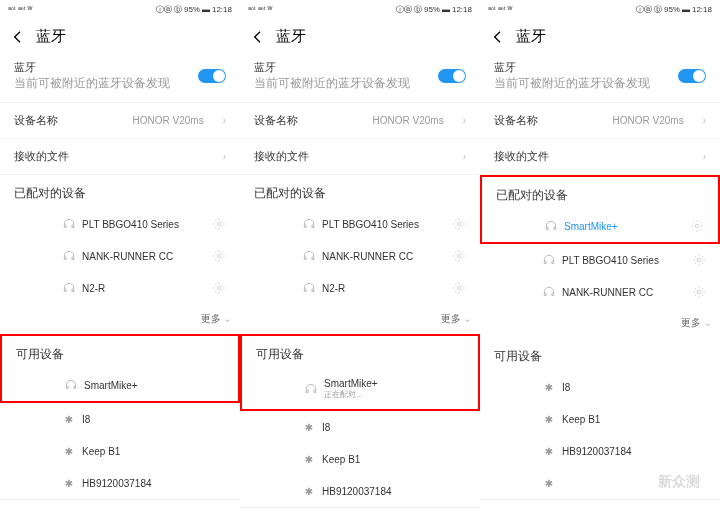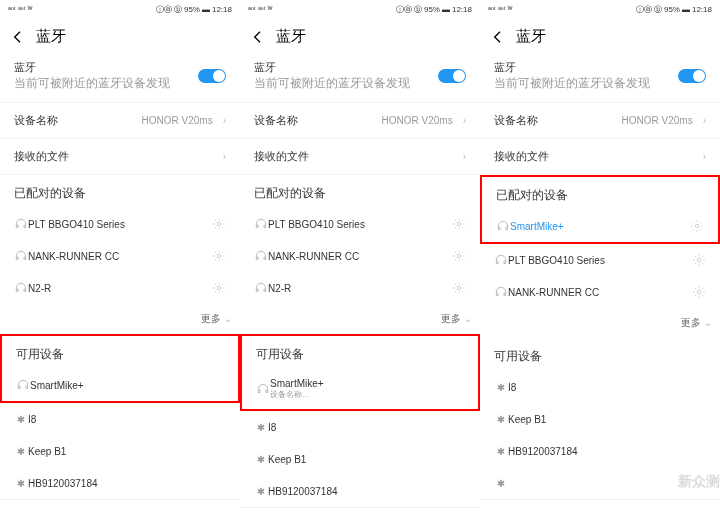--- a/index.html
+++ b/index.html
@@ -9,36 +9,36 @@
   .status-bar { display: flex; justify-content: space-between; align-items: center; padding: 4px 8px; font-size: 8px; color: #333; }
   .status-l, .status-r { display: flex; align-items: center; gap: 2px; }
   .header { display: flex; align-items: center; padding: 8px 10px; gap: 10px; }
   .back-icon { width: 16px; height: 16px; display: flex; align-items: center; justify-content: center; }
   .title { font-size: 15px; font-weight: 500; color: #000; }
   .row { display: flex; justify-content: space-between; align-items: center; padding: 10px 14px; border-bottom: 1px solid #f5f5f5; font-size: 11px; color: #333; }
   .row-sub { padding: 6px 14px 10px; }
   .sub { font-size: 12px; color: #999; }
   .toggle { width: 28px; height: 14px; background: #2196f3; border-radius: 7px; position: relative; }
   .toggle::after { content: ""; position: absolute; right: 1px; top: 1px; width: 12px; height: 12px; background: #fff; border-radius: 50%; }
-  .val { color: #999; font-size: 10px; display: flex; align-items: center; gap: 10px; }
+  .val { color: #999; font-size: 10px; display: flex; align-items: center; gap: 19px; }
   .chevron { color: #bbb; font-size: 10px; }
   .section-hdr { font-size: 12px; color: #333; padding: 10px 14px 6px; }
-  .dev-row { display: flex; align-items: center; padding: 9px 14px; gap: 0; font-size: 10px; color: #333; }
+  .dev-row { display: flex; align-items: center; padding: 9px 14px; gap: 6px; font-size: 10px; color: #333; margin-left: 48px; }
   .dev-icon { width: 14px; height: 14px; display: flex; align-items: center; justify-content: center; opacity: 0.5; }
   .dev-name { flex: 1; }
   .gear { width: 14px; height: 14px; opacity: 0.5; }
   .more { text-align: right; padding: 8px; font-size: 10px; color: #666; }
   .redbox { border: 2px solid red; }
   .bottom-bar { margin-top: auto; display: flex; justify-content: space-around; padding: 8px 0; border-top: 1px solid #eee; }
   .bb-item { display: flex; flex-direction: column; align-items: center; gap: 2px; font-size: 7px; color: #333; }
   .bb-icon { width: 14px; height: 14px; display: flex; align-items: center; justify-content: center; }
   .connected-name { color: #2196f3; }
   .dev-col { display: flex; flex-direction: column; flex: 1; }
   .dev-sub { font-size: 8px; color: #999; }
-  .watermark { position: absolute; right: 0; bottom: 20px; font-size: 14px; color: rgba(0,0,0,0.15); font-weight: bold; }
+  .watermark { position: absolute; right: 20px; bottom: 20px; font-size: 14px; color: rgba(0,0,0,0.15); font-weight: bold; }
   svg { width: 100%; height: 100%; }
 </style>
 </head>
 <body>
 
 <div class="container">
 
   <div class="phone">
     <div class="status-bar">
       <div class="status-l">
@@ -231,21 +231,21 @@
     <div class="redbox">
       <div class="section-hdr">可用设备</div>
       <div class="dev-row">
         <span class="dev-icon">
             <svg viewBox="0 0 24 24">
               <path d="M4 14v-2a8 8 0 0116 0v2M4 14v4h3v-4H4m16 0v4h-3v-4h3" stroke="#666" stroke-width="1.5" fill="none"></path>
             </svg>
           </span>
         <div class="dev-col">
           <span>SmartMike+</span>
-          <span class="dev-sub">设备名称...</span>
+          <span class="dev-sub">正在配对...</span>
         </div>
       </div>
     </div>
     <div class="dev-row">
       <span class="dev-icon">✱</span>
       <span class="dev-name">I8</span>
     </div>
     <div class="dev-row">
       <span class="dev-icon">✱</span>
       <span class="dev-name">Keep B1</span>

